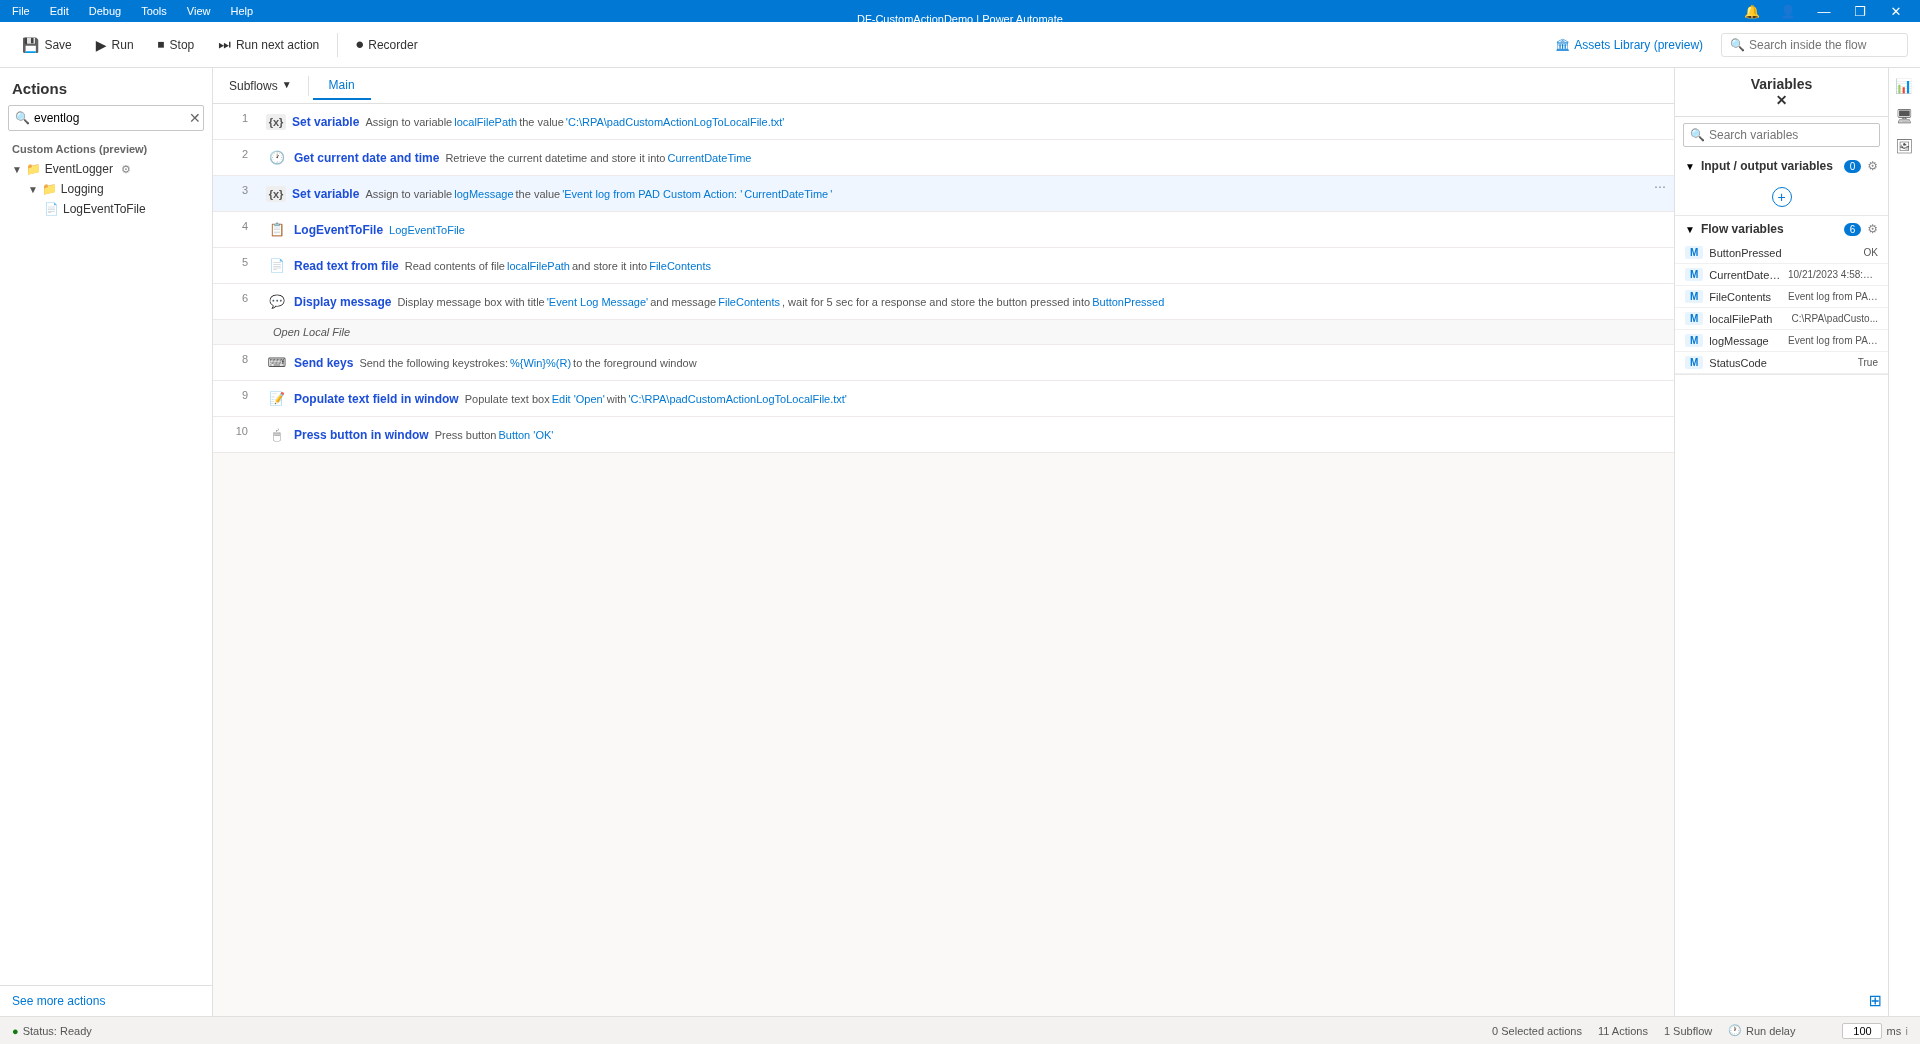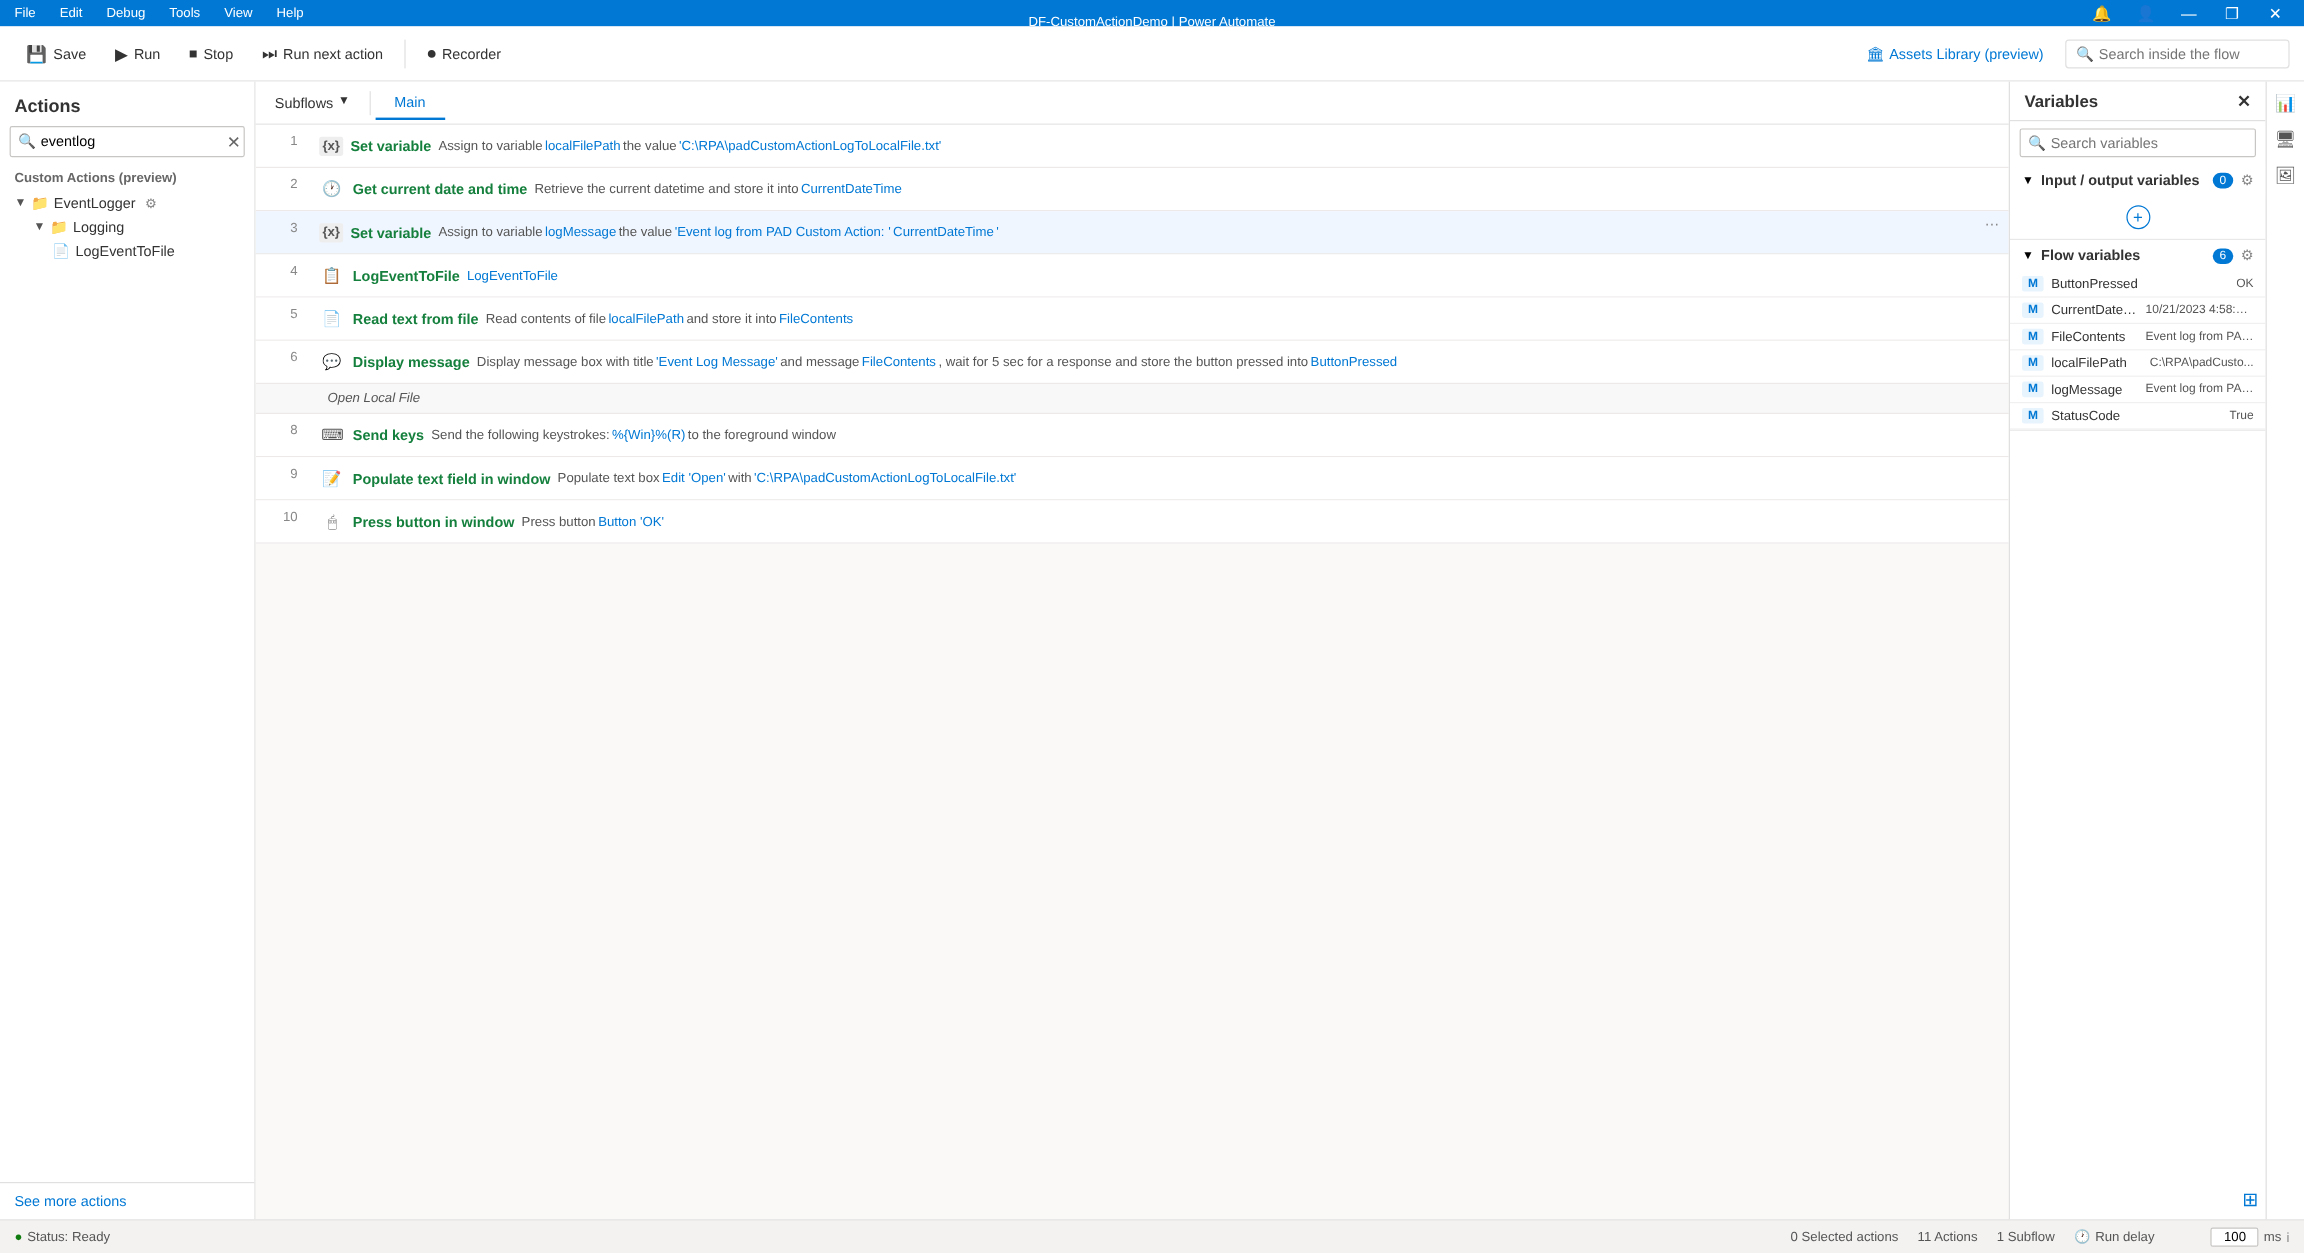--- a/index.html
+++ b/index.html
@@ -181,21 +181,21 @@
       height: 22px;
       margin-right: 6px;
       flex-shrink: 0;
       display: flex;
       align-items: center;
       justify-content: center;
       font-size: 13px;
       color: #555;
     }
     .action-text { font-size: 12px; color: #333; display: flex; flex-wrap: wrap; align-items: center; gap: 2px; }
-    .action-title { font-weight: 600; color: #15803d; margin-right: 4px; }
+    .action-title { font-weight: 600; color: #1d4ed8; margin-right: 4px; }
     .action-desc { color: #555; font-size: 11px; }
     .action-link { color: #0078d4; font-size: 11px; }
     .action-more { margin-left: auto; padding: 4px 8px; color: #888; cursor: pointer; }
 
     .group-label {
       padding: 6px 60px;
       color: #555;
       font-size: 11px;
       font-style: italic;
       background: #f8f8f8;
@@ -209,20 +209,21 @@
       border-left: 1px solid #e0e0e0;
       display: flex;
       flex-direction: column;
     }
     #variables-header {
       display: flex;
       align-items: center;
       justify-content: space-between;
       padding: 8px 12px;
       border-bottom: 1px solid #e0e0e0;
+      flex-direction: column;
     }
     #variables-header span { font-size: 14px; font-weight: 600; color: #333; }
     .panel-close { cursor: pointer; color: #666; font-size: 14px; }
     #var-search {
       display: flex;
       align-items: center;
       margin: 6px 8px;
       border: 1px solid #c8c6c4;
       border-radius: 2px;
       padding: 4px 6px;

